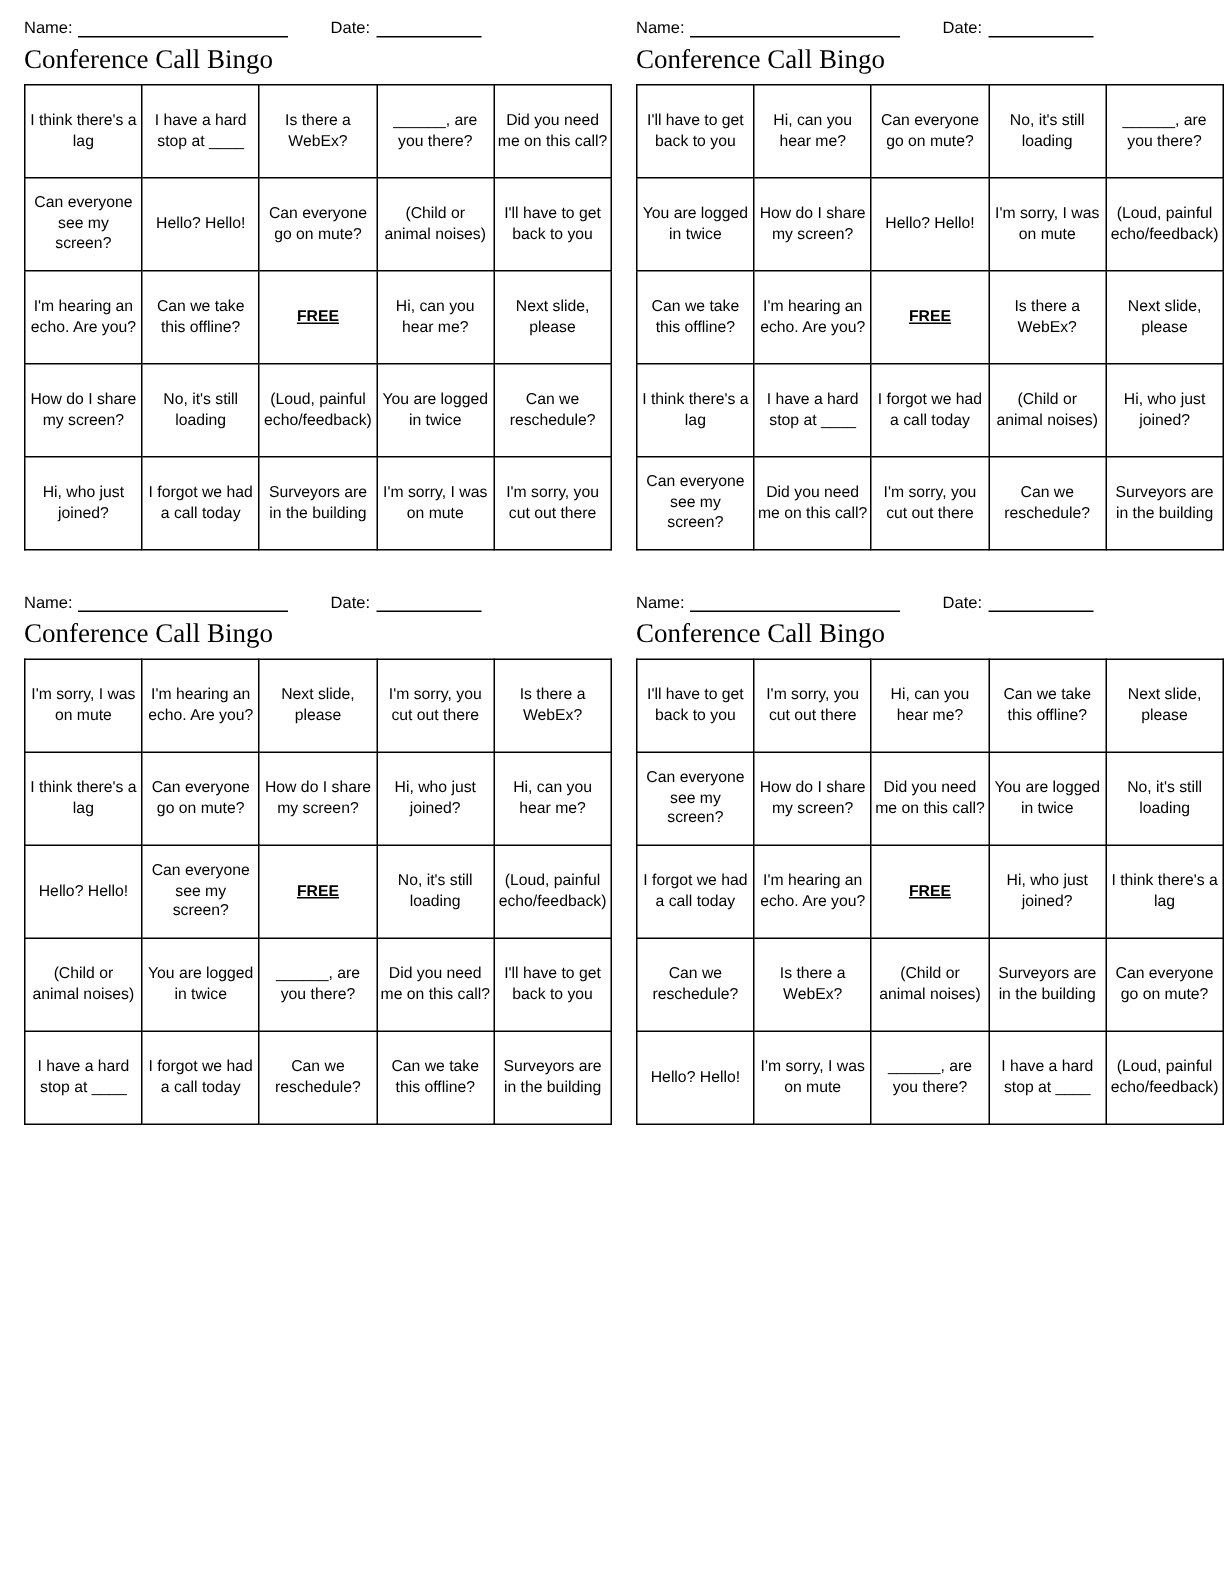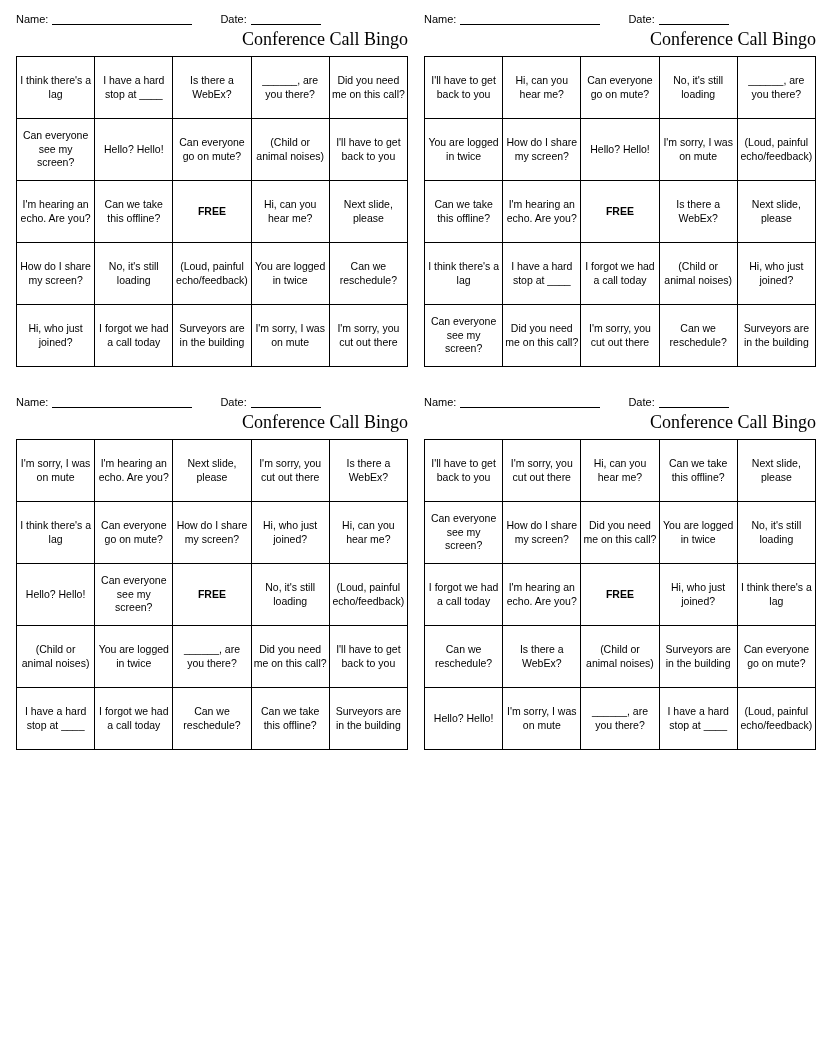--- a/index.html
+++ b/index.html
@@ -33,21 +33,21 @@
       display: inline-block;
       margin-right: 16px;
     }
     .date-label { margin-right: 4px; margin-left: 12px; }
     .date-line {
       border-bottom: 1px solid #000;
       width: 70px;
       display: inline-block;
     }
     .card-title {
-      text-align: right;
+      text-align: left;
       font-size: 18px;
       font-family: Georgia, serif;
       margin-bottom: 6px;
     }
     .bingo-table {
       width: 100%;
       border-collapse: collapse;
       table-layout: fixed;
     }
     .bingo-table td {
@@ -55,20 +55,21 @@
       text-align: center;
       vertical-align: middle;
       padding: 4px 2px;
       height: 62px;
       font-size: 10.5px;
       line-height: 1.3;
     }
     .free-cell {
       font-weight: bold;
       font-size: 14px;
+      text-decoration: underline;
     }
     .divider-row {
       height: 20px;
     }
   </style>
 </head>
 <body>
 
 <div class="page-grid">
 

